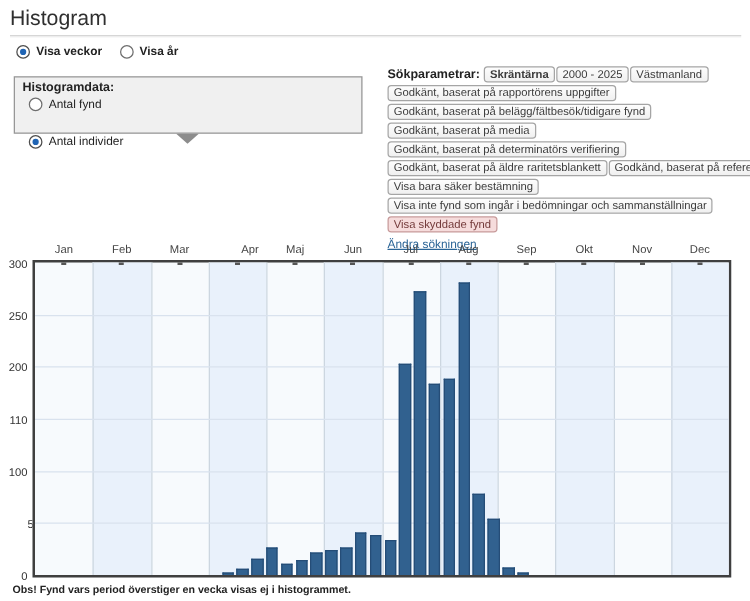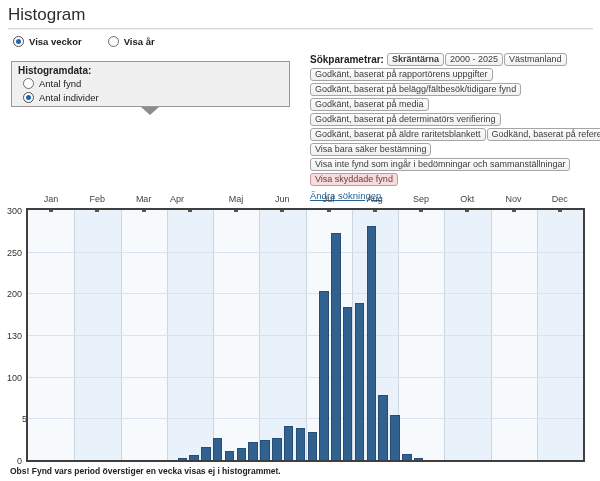--- a/index.html
+++ b/index.html
@@ -4,30 +4,30 @@
 <style>
   * { margin:0; padding:0; box-sizing:border-box; }
   html,body { background:#fff; }
   body { font-family:"Liberation Sans","DejaVu Sans",sans-serif; color:#222; }
   #app { position:relative; width:600px; height:481px; background:#fff; overflow:hidden; }
 
   .page-title { position:absolute; left:8px; top:5px; font-size:17px; color:#2f2f2f; }
   .title-rule { position:absolute; left:8px; top:28px; width:585px; height:1px; background:#d6d6d6; box-shadow:0 1px 0 #f1f1f1; }
 
   
-  .toggle-row { position:absolute; left:13px; top:36px; display:flex; align-items:center; gap:26px; }
+  .toggle-row { position:absolute; left:13px; top:36px; display:flex; align-items:center; gap:14px; }
   .radio-opt { display:flex; align-items:center; gap:5px; font-size:9.5px; font-weight:bold; color:#222; cursor:default; }
   .radio { width:11px; height:11px; border-radius:50%; border:1px solid #6e6e6e; background:#fff; position:relative; flex:0 0 auto; }
   .radio.sel { border-color:#4d4d4d; }
   .radio.sel::after { content:""; position:absolute; left:2px; top:2px; width:5px; height:5px; border-radius:50%; background:#1f64b4; }
 
   
   .hd-box { position:absolute; left:11px; top:61px; width:279px; height:46px; background:#f0f0f0; border:1px solid #979797; }
   .hd-label { position:absolute; left:6px; top:3px; font-size:10px; font-weight:bold; color:#222; }
-  .hd-opts { position:absolute; left:11px; top:16px; display:flex; flex-direction:column; gap:3px; }
+  .hd-opts { position:absolute; left:11px; top:16px; display:flex; flex-direction:column; gap:19px; }
   .hd-opts .radio-opt { font-weight:normal; font-size:9.5px; }
   .hd-arrow { position:absolute; left:141px; top:107px; width:0; height:0; border-left:9px solid transparent; border-right:9px solid transparent; border-top:8px solid #8c8c8c; }
 
   
   .sp-col { position:absolute; left:310px; top:53px; width:288px; display:flex; flex-direction:column; gap:2px; }
   .sp-row { display:flex; align-items:center; gap:1px; flex-wrap:nowrap; }
   .sp-label { font-size:10px; font-weight:bold; color:#222; margin-right:2px; white-space:nowrap; }
   .chip { font-size:9px; line-height:11px; padding:0 4px; border:1px solid #a5a5a5; border-radius:3px; background:linear-gradient(#fdfdfd,#f0f0f0); color:#3c3c3c; white-space:nowrap; }
   .chip.taxon { font-weight:bold; }
   .chip.warning { background:#f6dcdc; border-color:#c79a9a; color:#743a3a; }
@@ -115,35 +115,35 @@
         <span class="chip warning">Visa skyddade fynd</span>
       </div>
       <a class="sp-link" href="#">Ändra sökningen</a>
       <button class="export-btn">Exportera histogram till csv-fil</button>
     </div>
 
   <div class="month-labels" id="monthLabels">
       <div class="month-label" style="left: 5.125px;">Jan</div>
       <div class="month-label" style="left: 51.375px;">Feb</div>
       <div class="month-label" style="left: 97.625px;">Mar</div>
-      <div class="month-label" style="left: 131px;">Apr</div>
+      <div class="month-label" style="left: 154px;">Apr</div>
       <div class="month-label" style="left: 190.125px;">Maj</div>
       <div class="month-label" style="left: 236.375px;">Jun</div>
       <div class="month-label" style="left: 282.625px;">Jul</div>
       <div class="month-label" style="left: 328.875px;">Aug</div>
       <div class="month-label" style="left: 375.125px;">Sep</div>
       <div class="month-label" style="left: 421.375px;">Okt</div>
       <div class="month-label" style="left: 467.625px;">Nov</div>
       <div class="month-label" style="left: 513.875px;">Dec</div>
     </div>
   <div class="y-labels" id="yLabels">
       <div class="y-label" style="top: 253px;">0</div>
       <div class="y-label" style="top: 211.333px; padding-left: 48px;">50</div>
       <div class="y-label" style="top: 169.667px; text-align: right;">100</div>
-      <div class="y-label" style="top: 128px;">130</div>
+      <div class="y-label" style="top: 128px;">110</div>
       <div class="y-label" style="top: 86.3333px;">200</div>
       <div class="y-label" style="top: 44.6667px;">250</div>
       <div class="y-label" style="top: 3px;">300</div>
     </div>
   <div class="plot" id="plot">
       <div class="band" style="left: 0px; width: 46.25px;"></div>
       <div class="month-tick" style="left: 21.125px;"></div>
       <div class="band blue" style="left: 46.25px; width: 46.25px;"></div>
       <div class="band-sep" style="left: 46.25px;"></div>
       <div class="month-tick" style="left: 67.375px;"></div>

